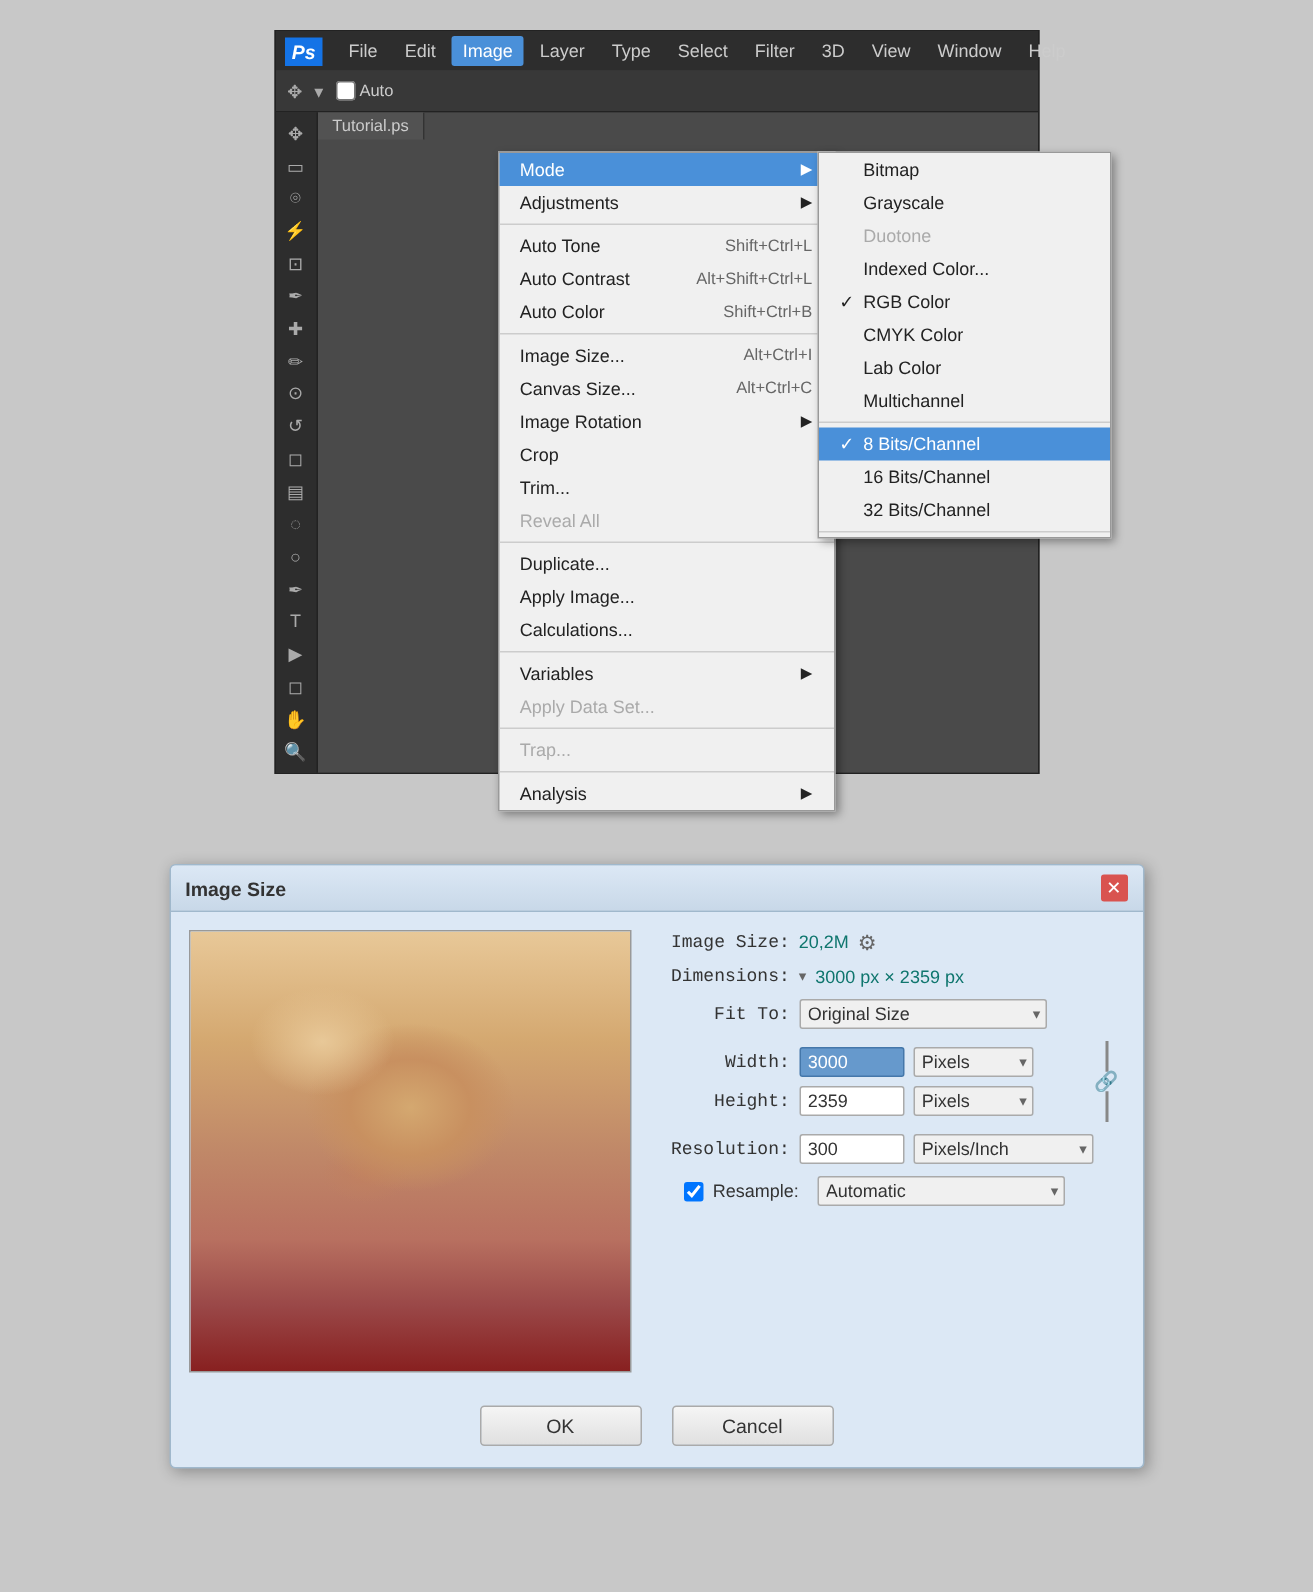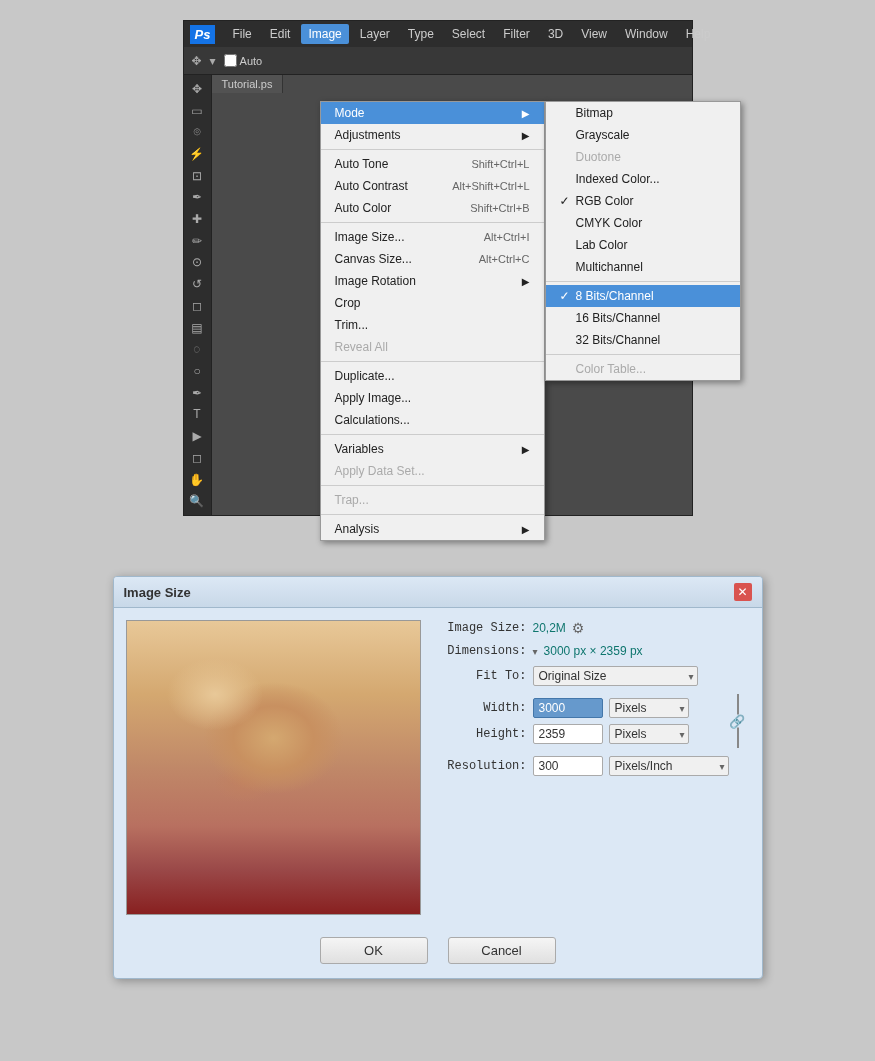--- a/index.html
+++ b/index.html
@@ -114,21 +114,21 @@
       color: #ccc;
       font-size: 11px;
       display: inline-block;
       border-right: 1px solid #333;
     }
 
     
     .menu-dropdown {
       position: absolute;
       top: 26px;
-      left: 108px;
+      left: 120px;
       background: #f0f0f0;
       border: 1px solid #999;
       box-shadow: 2px 2px 6px rgba(0,0,0,0.4);
       width: 225px;
       z-index: 100;
       pointer-events: all;
     }
     .menu-dropdown-item {
       padding: 4px 14px;
       color: #222;
@@ -515,24 +515,20 @@
         </div>
         <div class="mode-submenu-item">
           <span class="check-mark"></span>
           <span>16 Bits/Channel</span>
         </div>
         <div class="mode-submenu-item">
           <span class="check-mark"></span>
           <span>32 Bits/Channel</span>
         </div>
         <div class="submenu-group-sep"></div>
-        <div class="mode-submenu-item disabled">
-          <span class="check-mark"></span>
-          <span>Color Table...</span>
-        </div>
       </div>
 
     </div>
   </div>
 </div>
 
 <div class="section-gap"></div>
 
 <div class="image-size-dialog">
 
@@ -605,20 +601,31 @@
       <div class="settings-row">
         <span class="settings-label">Resolution:</span>
         <input type="text" class="input-field" value="300" style="">
         <div class="select-wrapper" style="min-width:120px">
           <select style="min-width:120px;">
             <option>Pixels/Inch</option>
           </select>
         </div>
       </div>
 
+      <div class="settings-row">
+        <div class="checkbox-row" style="min-width:96px; justify-content:flex-end;">
+          <input type="checkbox" checked="" style="">
+          <span class="checkbox-label">Resample:</span>
+        </div>
+        <div class="select-wrapper wide" style="margin-left:6px;">
+          <select>
+            <option>Automatic</option>
+          </select>
+        </div>
+      </div>
 
     </div>
   </div>
 
   <div class="dialog-buttons">
     <button class="dlg-btn">OK</button>
     <button class="dlg-btn">Cancel</button>
   </div>
 
 </div>

